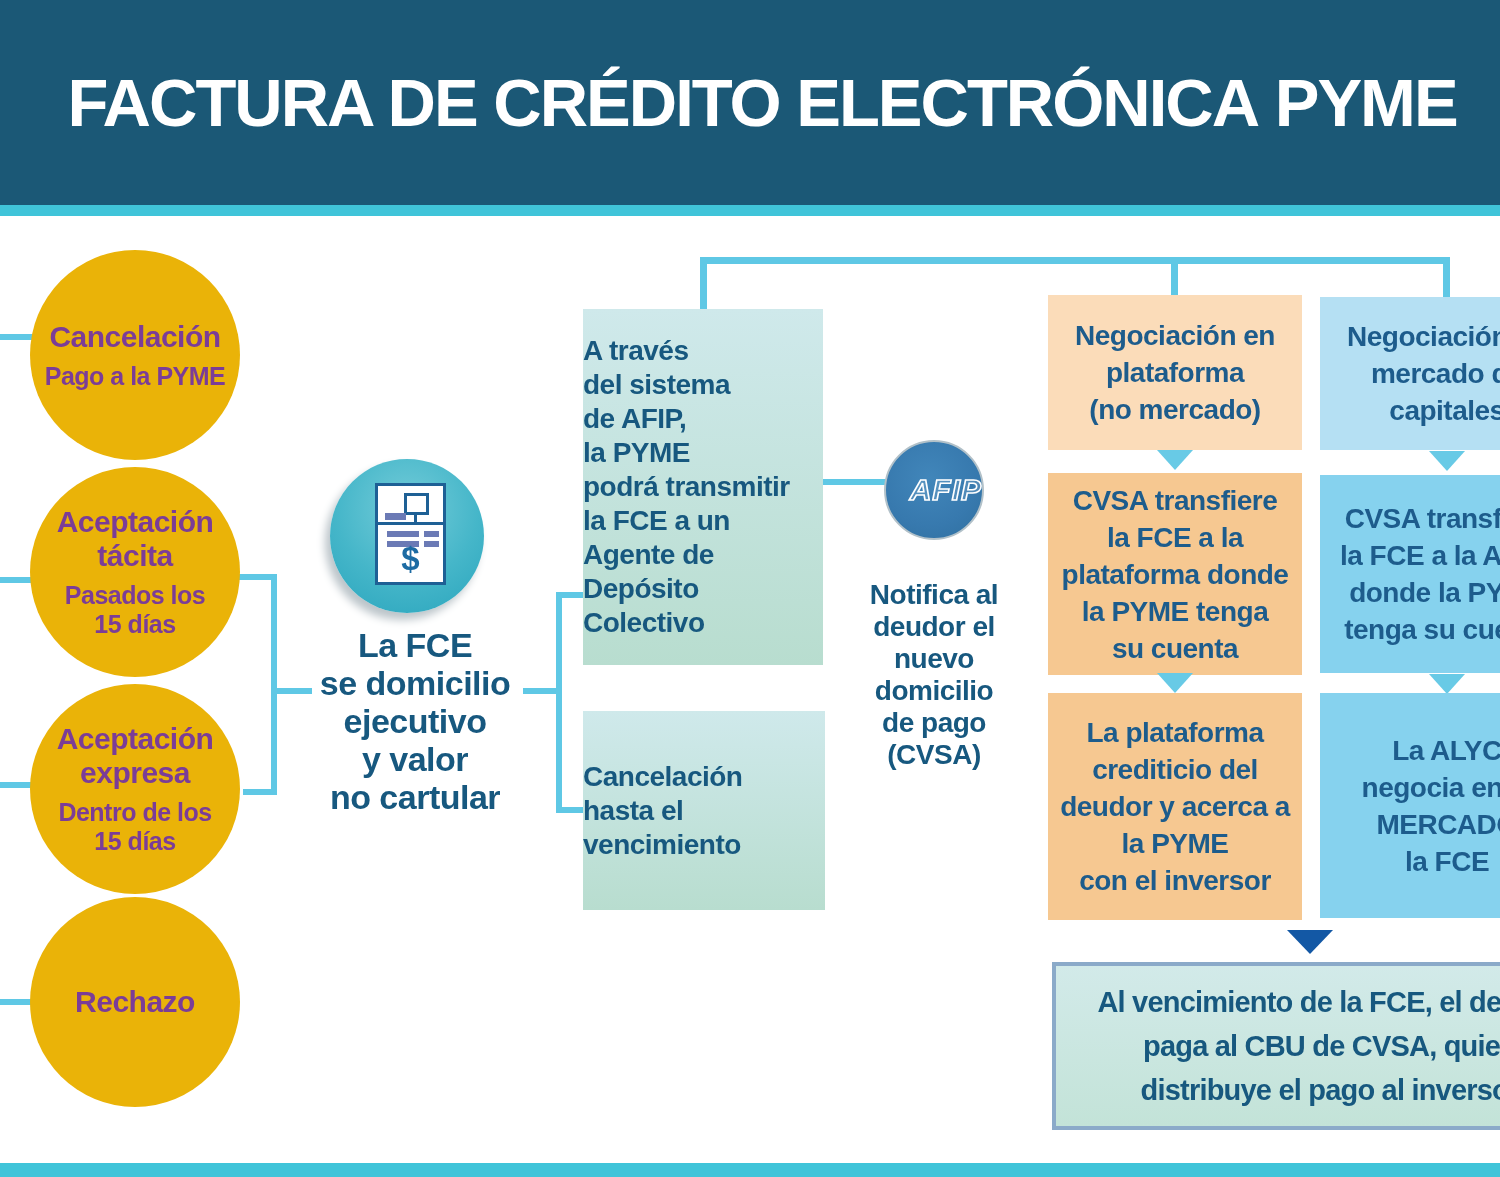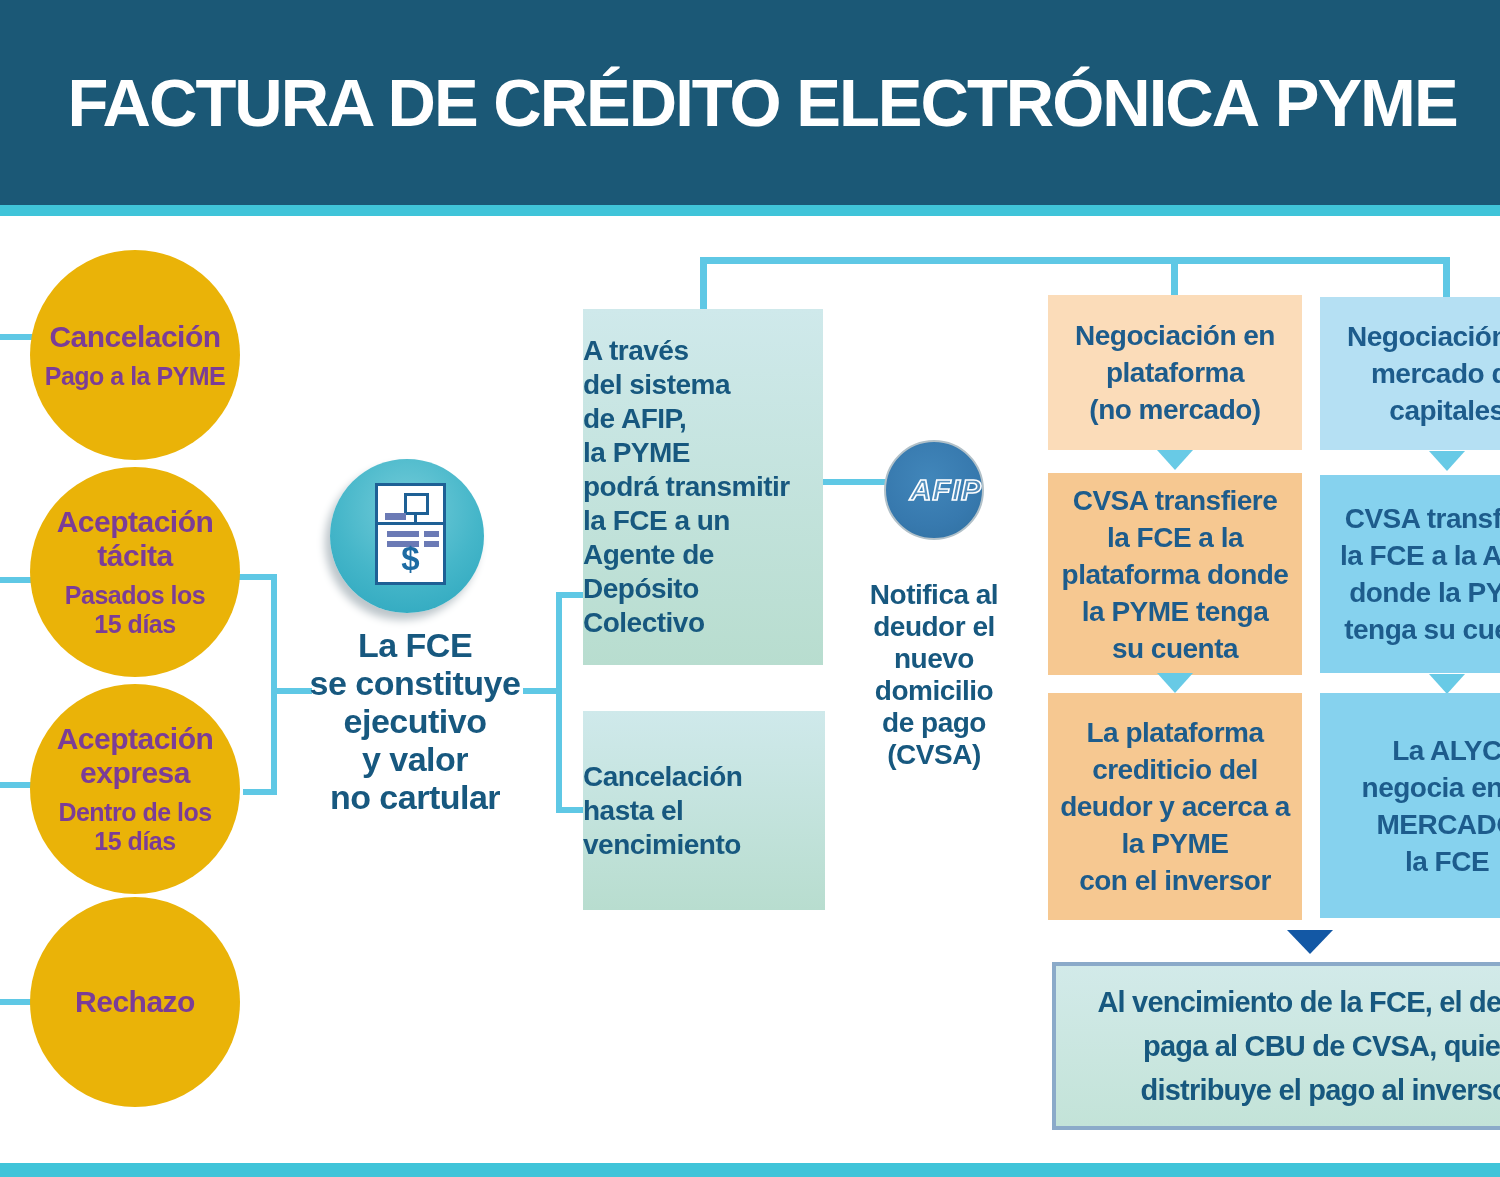--- a/index.html
+++ b/index.html
@@ -107,21 +107,21 @@
     <div class="doc-div"></div>
     <div class="doc-b1"></div>
     <div class="doc-b2"></div>
     <div class="doc-b3"></div>
     <div class="doc-b4"></div>
     <div class="doc-dollar">$</div>
   </div>
 
   <div class="abs tblock fce-text">
     <div class="line">La FCE</div>
-    <div class="line">se constituye</div>
+    <div class="line">se domicilio</div>
     <div class="line">ejecutivo</div>
     <div class="line">y valor</div>
     <div class="line">no cartular</div>
   </div>
 
   <div class="abs conn" style="left:523px;top:688px;width:36px;height:6px;"></div>
   <div class="abs conn" style="left:556px;top:592px;width:6px;height:221px;"></div>
   <div class="abs conn" style="left:556px;top:592px;width:29px;height:6px;"></div>
   <div class="abs conn" style="left:556px;top:807px;width:29px;height:6px;"></div>
 

